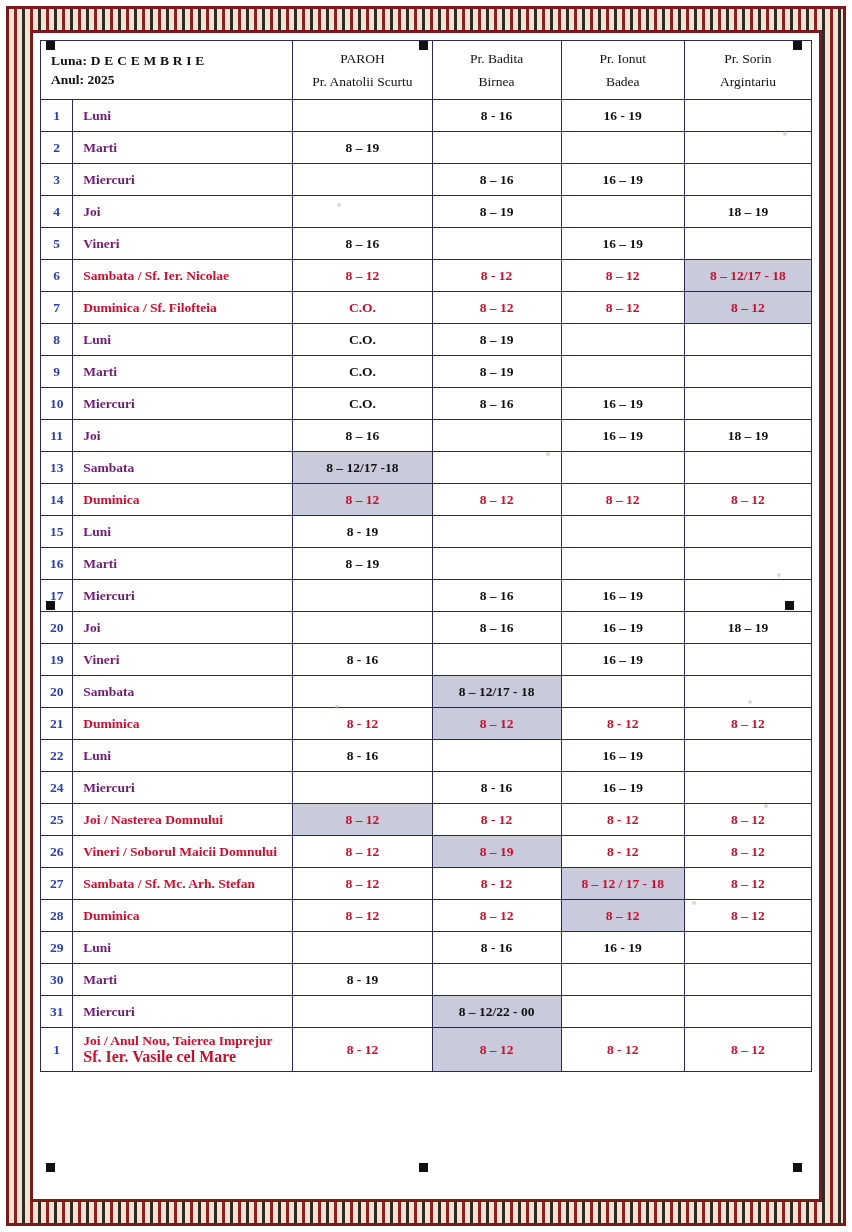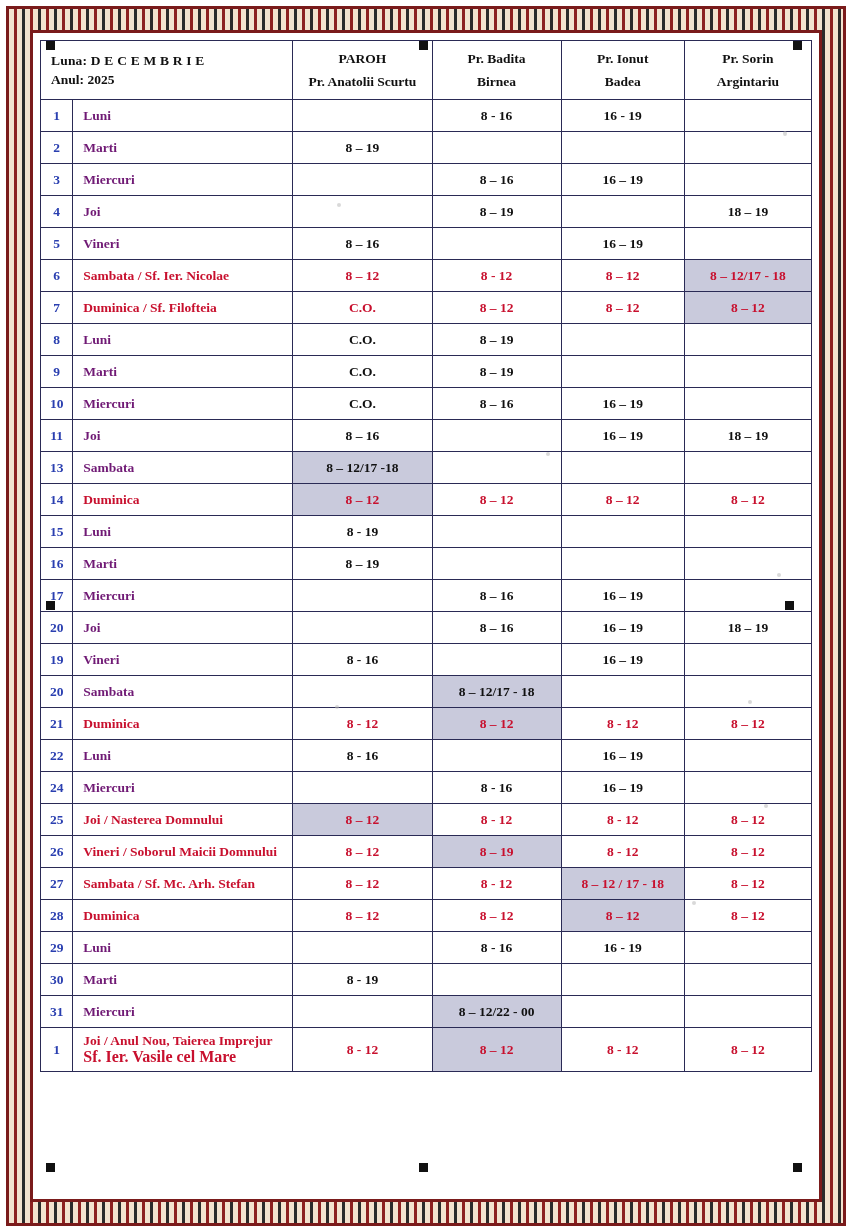--- a/index.html
+++ b/index.html
@@ -75,21 +75,21 @@
   col.c-name  { width: 218px; }
   col.c-p1    { width: 138px; }
   col.c-p2    { width: 128px; }
   col.c-p3    { width: 122px; }
   col.c-p4    { width: 126px; }
 
   
   .hdr {
     height: 58px;
     text-align: center;
-    font-weight: bold;
+    font-weight: normal;
     font-size: 14.5px;
     color: #111;
   }
   .hdr .l1 { display: block; }
   .hdr .l2 { display: block; margin-top: 7px; }
   .hdr-left {
     text-align: left;
     padding-left: 10px !important;
     font-weight: bold;
     font-size: 14.5px;

